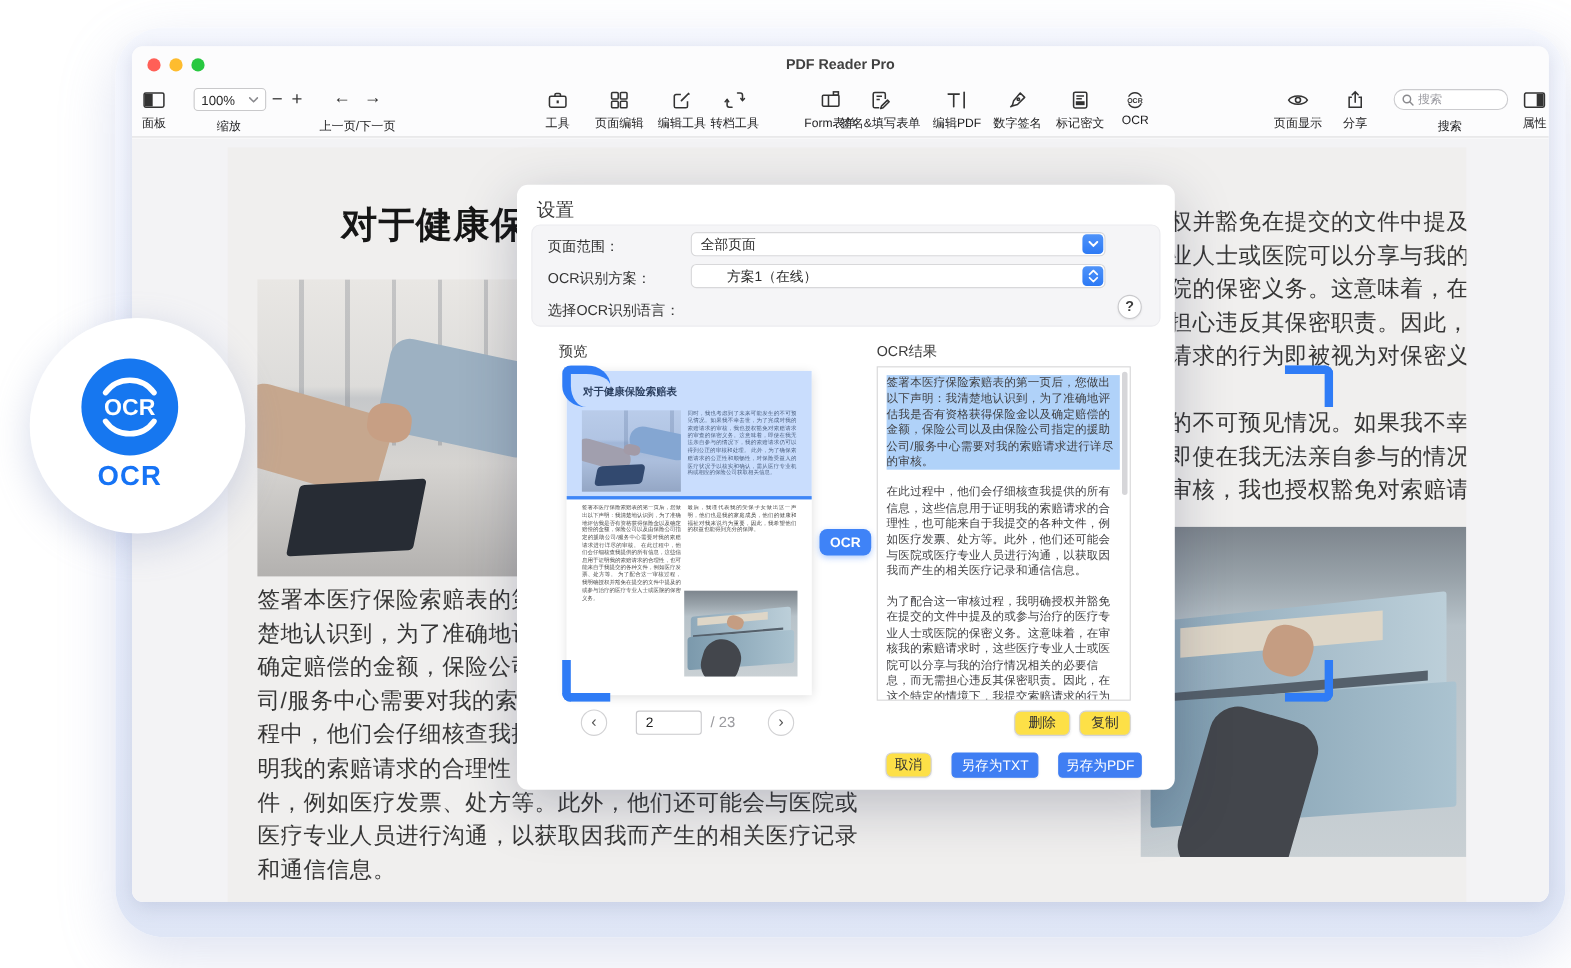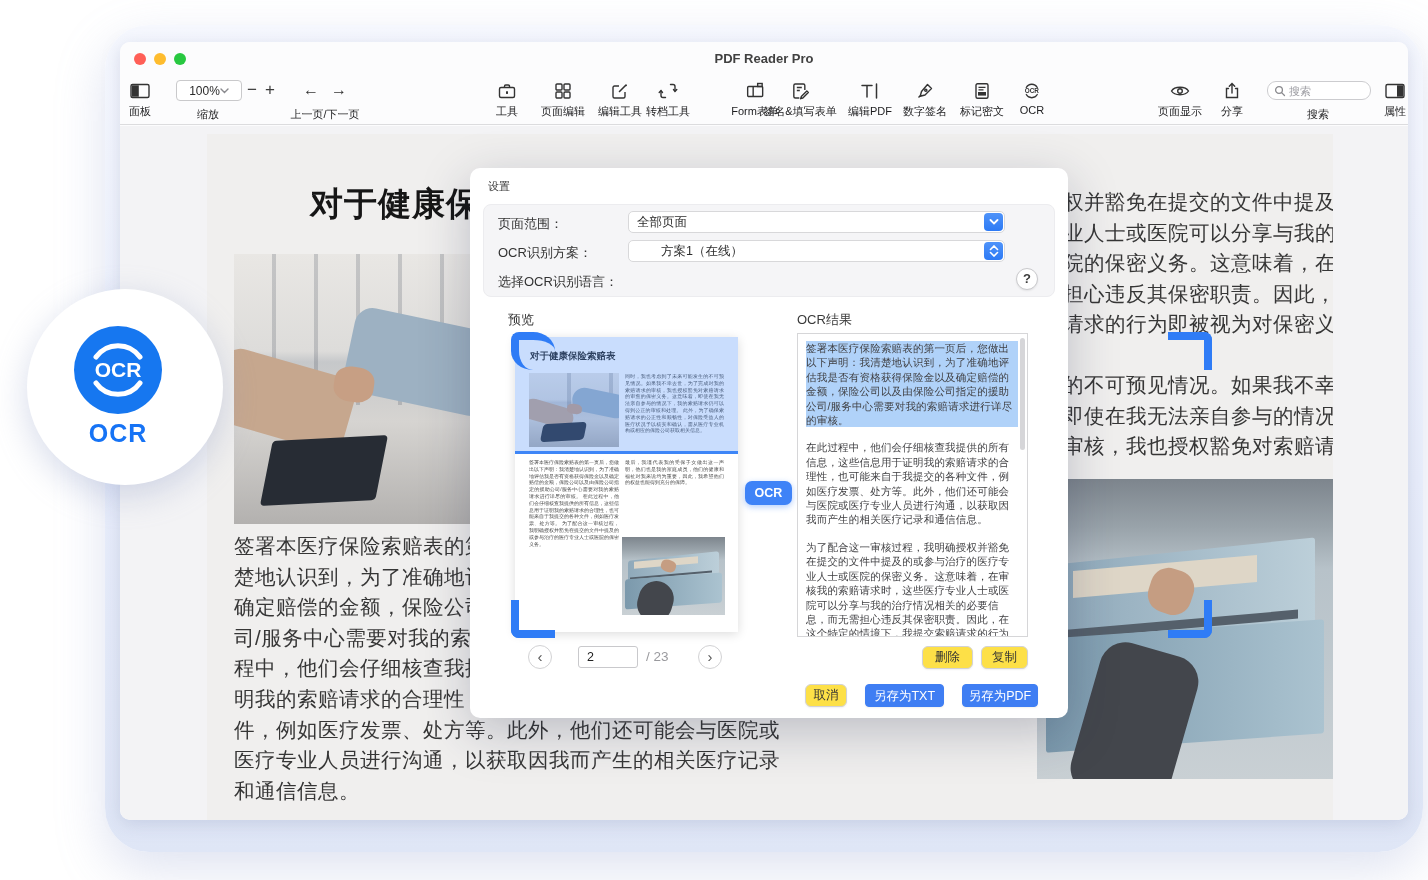--- a/index.html
+++ b/index.html
@@ -28,21 +28,21 @@
   .toolbar { position:absolute; left:0; top:33px; right:0; height:50px;
              background:#fcfcfd; border-bottom:1px solid #dcdcde; }
   .ti { position:absolute; top:4px; transform:translateX(-50%); text-align:center;
         width:max-content; cursor:default; }
   .ti .ic { height:24px; display:flex; align-items:center; justify-content:center; }
   .ti .lb { font-size:11px; color:#1d1d1f; margin-top:1px; }
   .ti svg { display:block; }
   .zoombox { position:absolute; left:56px; top:5px; width:66px; height:21px;
              border:1px solid #c9c9cb; border-radius:4px; background:#fff;
              font-size:12px; color:#2a2a2a; display:flex; align-items:center;
-             justify-content:center; padding:0 6px; }
+             justify-content:space-between; padding:0 6px; }
   .zlabel { position:absolute; left:88px; top:32px; transform:translateX(-50%);
             font-size:11px; color:#1d1d1f; }
   .pm { position:absolute; top:5px; font-size:17px; color:#3a3a3a; width:16px; text-align:center; }
   .arrowbtn { position:absolute; top:6px; font-size:16px; color:#333; }
   .pnlabel { position:absolute; left:205px; top:32px; transform:translateX(-50%);
              font-size:11px; color:#1d1d1f; }
   .searchbox { position:absolute; left:1147px; top:6px; width:104px; height:19px;
                border:1px solid #cccccf; border-radius:9px; background:#fff;
                display:flex; align-items:center; padding:0 6px; gap:3px; }
   .searchbox input { border:none; outline:none; width:60px; font-size:11px;
@@ -101,21 +101,21 @@
            box-shadow:0 10px 34px rgba(130,145,190,.33); z-index:40; }
   .badge .bluec { position:absolute; left:47px; top:37px; width:88px; height:88px;
                   border-radius:50%; background:#1677f0; }
   .badge .blabel { position:absolute; left:47px; top:130px; width:88px; text-align:center;
                    font-size:25px; font-weight:700; color:#1673f5; letter-spacing:1px; }
 
   
   .dialog { position:absolute; left:470px; top:168px; width:598px; height:550px;
             background:#ffffff; border-radius:10px; z-index:60;
             box-shadow:0 14px 50px rgba(30,40,70,.25); }
-  .dtitle { position:absolute; left:18px; top:11px; font-size:11px; color:#3a3a3a; }
+  .dtitle { position:absolute; left:18px; top:11px; font-size:17px; color:#3a3a3a; }
   .dgroup { position:absolute; left:13px; top:36px; width:572px; height:93px;
             background:#f5f5f7; border-radius:8px; border:1px solid #ececef; }
   .flabel { position:absolute; left:28px; font-size:13px; color:#333; }
   .fld { position:absolute; left:158px; width:377px; height:22px; background:#fff;
          border:1px solid #d8d8da; border-radius:5px; font-size:12.5px; color:#2c2c2c;
          line-height:20px; padding-left:8px; }
   .ctl { position:absolute; right:1px; top:1px; width:19px; height:18px; border-radius:4px;
          background:linear-gradient(#4f93f9,#2d7af5); display:flex; flex-direction:column;
          align-items:center; justify-content:center; }
   .plainchev { position:absolute; right:7px; top:7px; }

